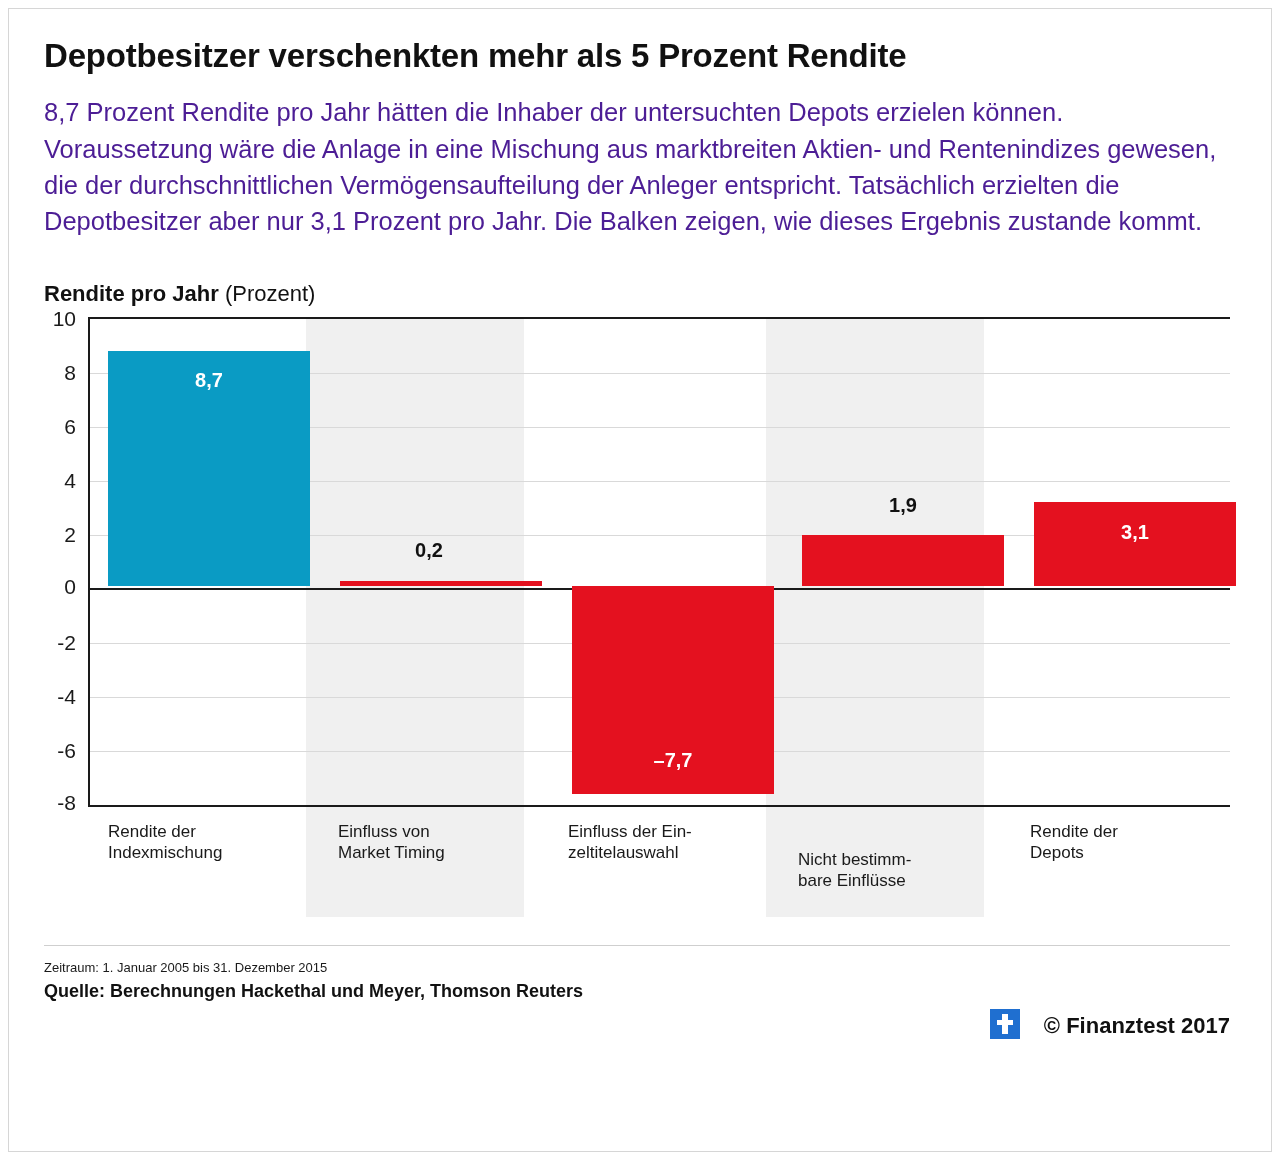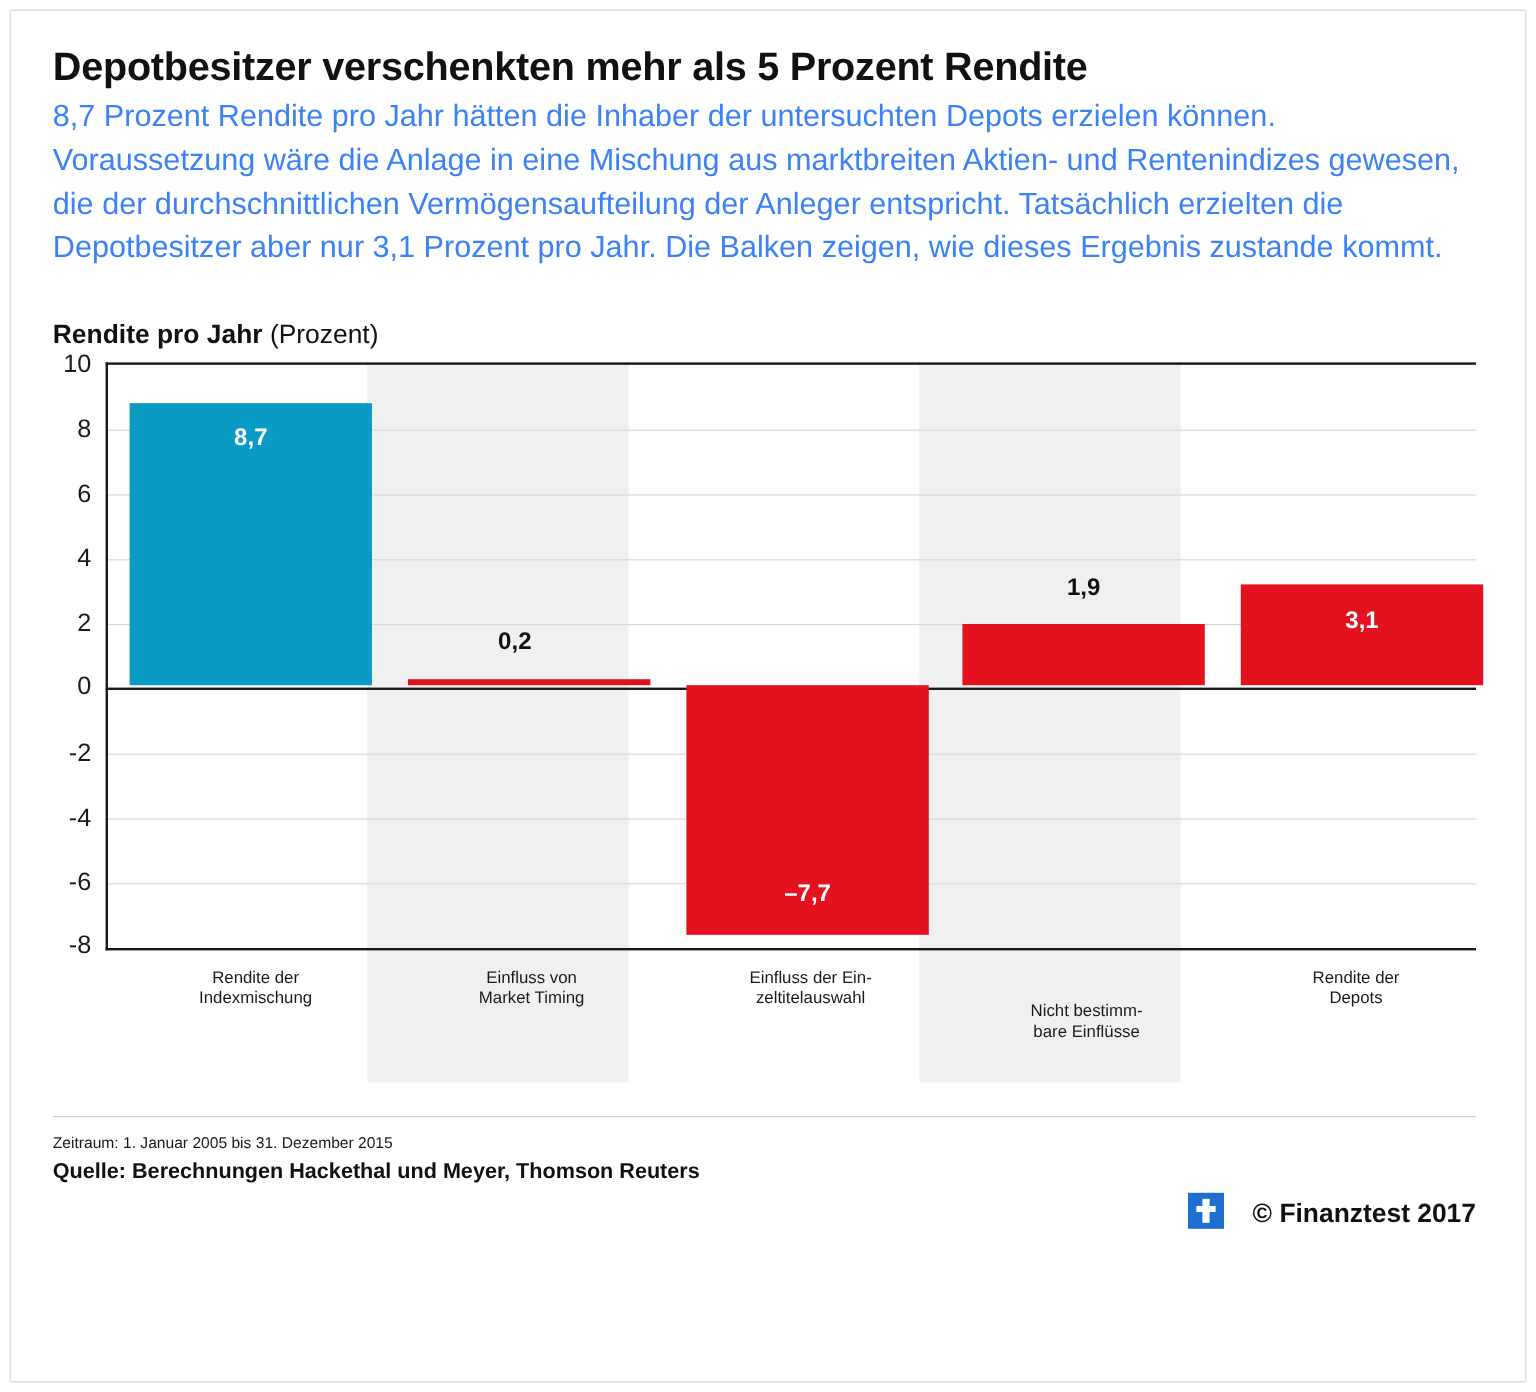--- a/index.html
+++ b/index.html
@@ -37,24 +37,24 @@
   }
   .headline {
     font-size: 33px;
     font-weight: bold;
     letter-spacing: -0.2px;
     color: #111111;
     margin: 0;
     line-height: 1.1;
   }
   .intro {
-    margin-top: 5px;
+    margin-top: 20px;
     font-size: 25.5px;
     line-height: 1.42;
-    color: #3b82f6;
+    color: #4c1d95;
     width: 1186px;
   }
   .axis-title {
     margin-top: 42px;
     font-size: 22px;
     color: #111111;
   }
   .axis-title b {
     font-weight: bold;
   }
@@ -129,24 +129,24 @@
     position: absolute;
     font-size: 20px;
     font-weight: bold;
     text-align: center;
     white-space: nowrap;
   }
   .bar-label.inside { color: #ffffff; }
   .bar-label.outside { color: #111111; }
   .cat-label {
     position: absolute;
-    font-size: 14px;
+    font-size: 17px;
     line-height: 1.24;
     color: #1a1a1a;
-    text-align: center;
+    text-align: left;
   }
 
   
   .footer {
     position: relative;
     margin-top: 18px;
     width: 1186px;
     height: 96px;
   }
   .footer hr {

